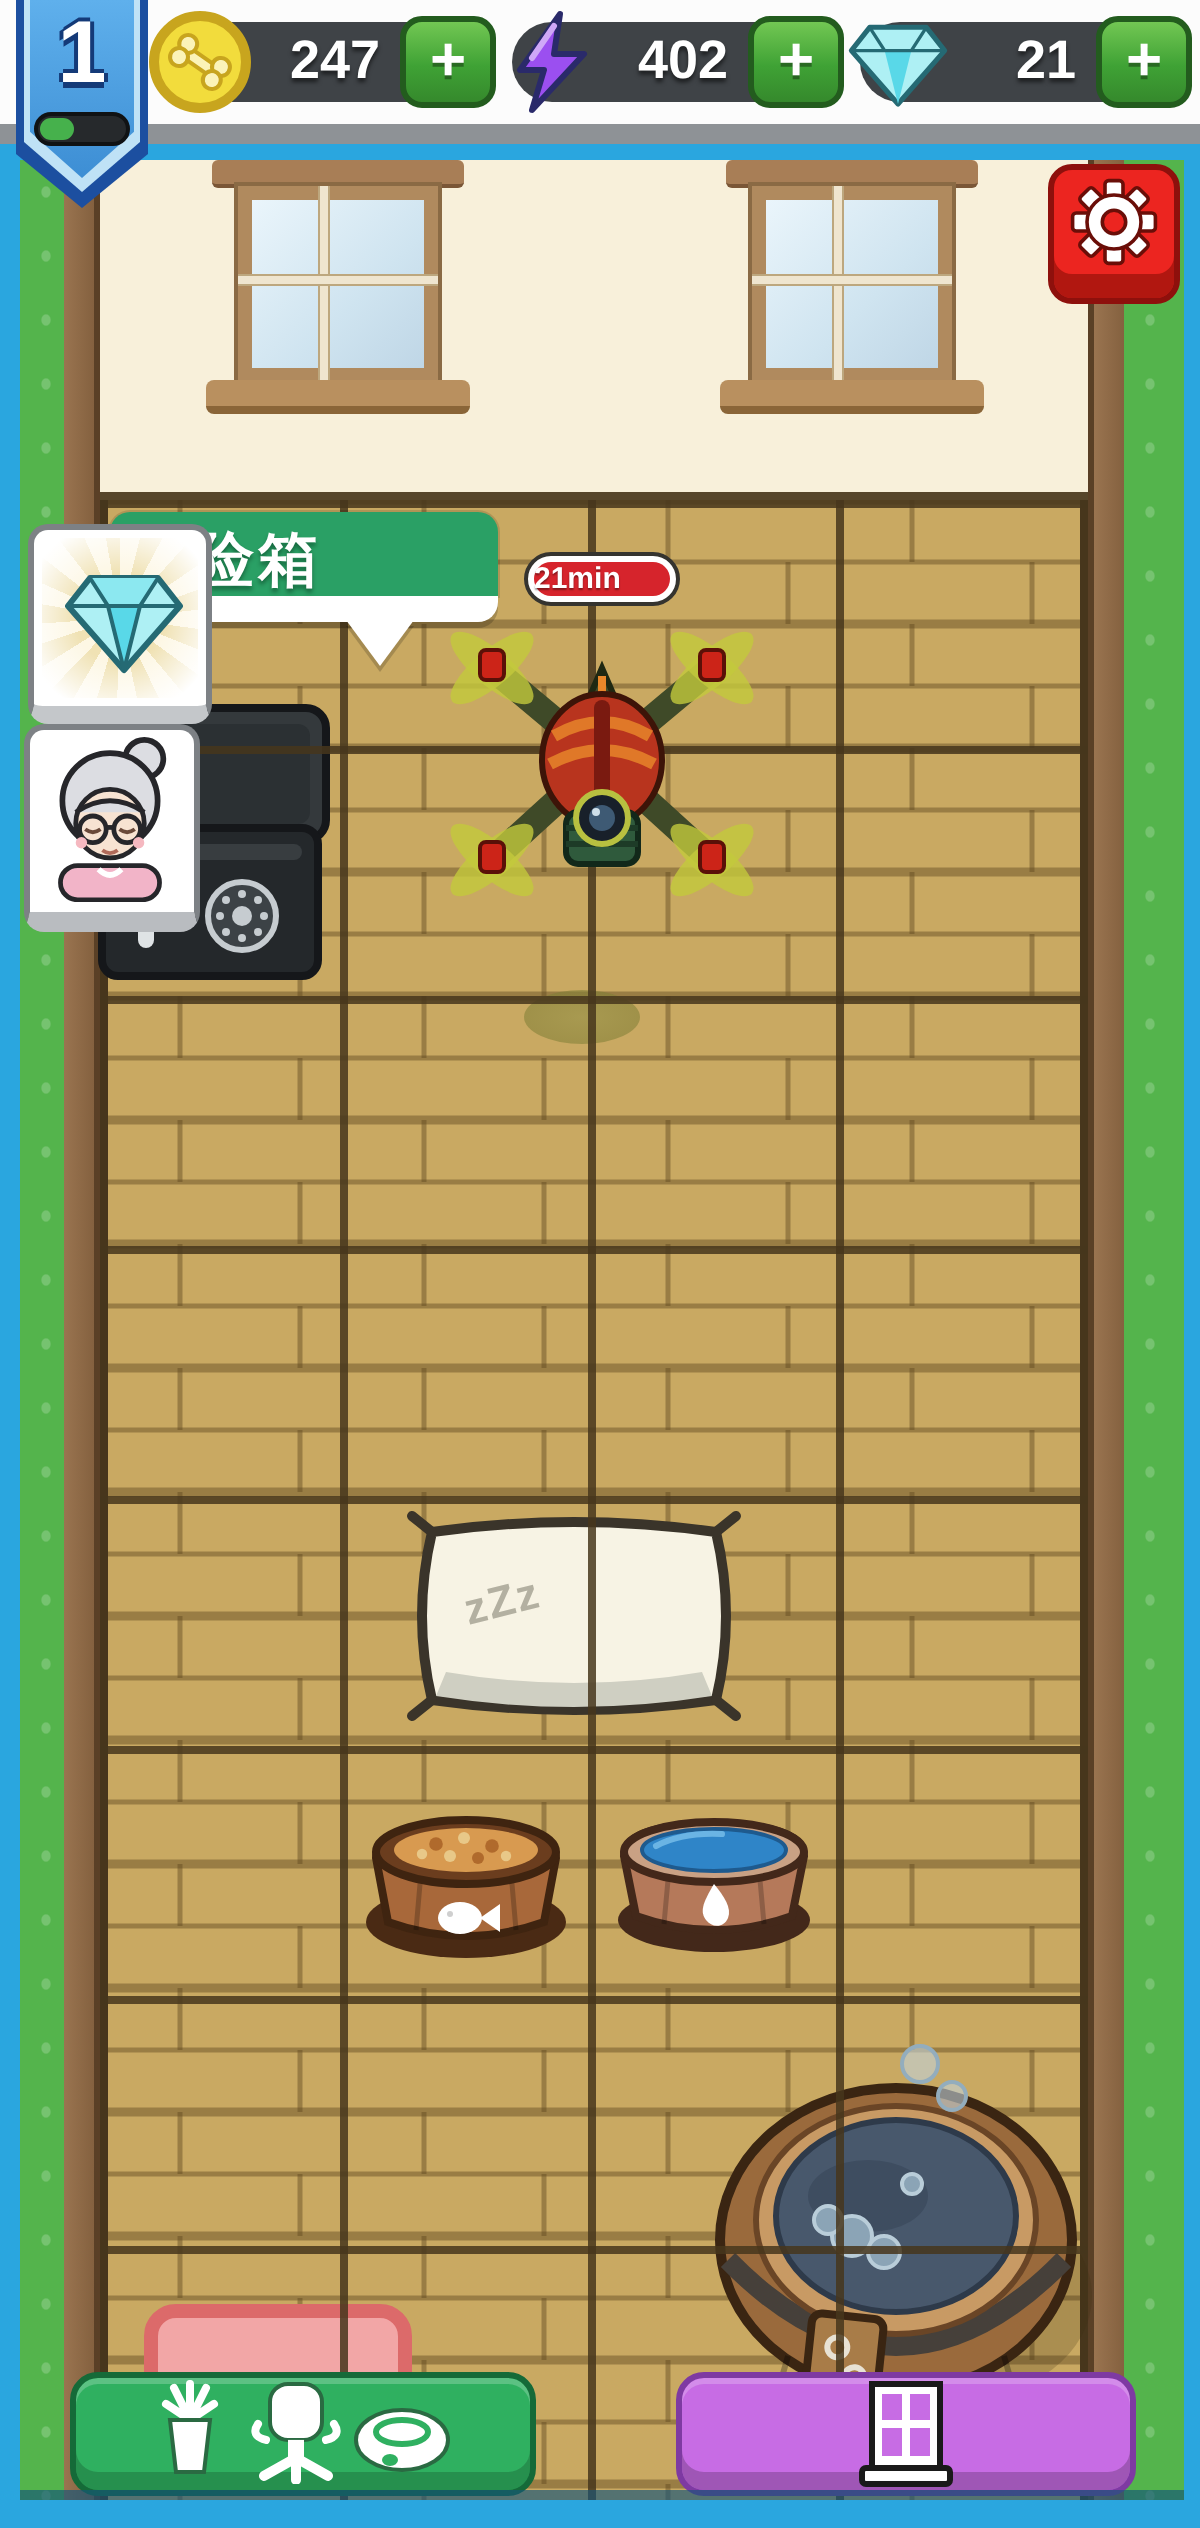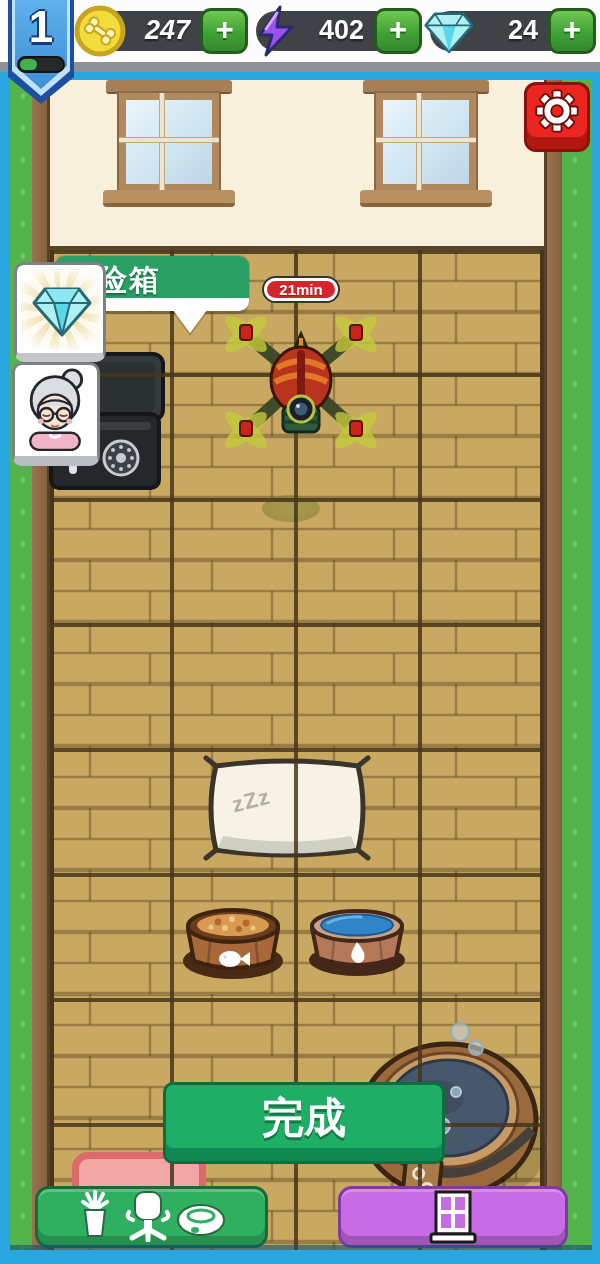--- a/index.html
+++ b/index.html
@@ -86,21 +86,21 @@
     border-radius:12px;box-shadow:inset 0 -12px 0 #b11710;z-index:16;cursor:pointer;}
 
   
   #stain{left:262px;top:495px;width:58px;height:27px;border-radius:50%;
     background:radial-gradient(#8d8d42,#77772f);opacity:.55;z-index:3;}
   #drone{left:222px;top:310px;width:158px;height:148px;z-index:8;}
 
   #timer-badge{left:262px;top:276px;width:78px;height:27px;background:#fff;border:2px solid #35342f;
     border-radius:14px;z-index:9;}
   #timer-badge .inner{position:absolute;left:3px;top:3px;right:3px;bottom:3px;background:#d6242c;border-radius:10px;
-    color:#fff;font-weight:bold;font-size:15px;text-align:center;line-height:17px;
+    color:#fff;font-weight:bold;font-size:15px;line-height:17px;
     text-shadow:0 1px 1px rgba(0,0,0,.4);}
 
   
   #tooltip{left:55px;top:256px;width:194px;z-index:10;}
   #tooltip .green{width:194px;height:42px;background:#2aa065;border-radius:10px 10px 0 0;
     box-shadow:0 0 0 1px rgba(0,0,0,.12);}
   #tooltip .label{position:absolute;left:10px;top:4px;font-size:30px;font-weight:bold;color:#fff;
     letter-spacing:2px;text-shadow:0 2px 2px rgba(0,40,20,.45);white-space:nowrap;}
   #tooltip .strip{width:194px;height:13px;background:#fff;border-radius:0 0 10px 10px;
     box-shadow:0 3px 0 rgba(0,0,0,.18);}
@@ -366,23 +366,20 @@
       </g>
       <path d="M29 51 q4 3 8 0 M47 51 q4 3 8 0" stroke="#6a4a3a" stroke-width="2" fill="none"></path>
       <circle cx="27" cy="58" r="3" fill="#f5b8c0"></circle>
         <circle cx="57" cy="58" r="3" fill="#f5b8c0"></circle>
       <path d="M38 62 q4 3 8 0" stroke="#b06a5a" stroke-width="2" fill="none"></path>
       <rect x="16" y="70" width="52" height="18" rx="9" fill="#f2b4c8" stroke="#26262a" stroke-width="2.5"></rect>
       <path d="M36 72 Q42 78 48 72" stroke="#fff" stroke-width="3" fill="none"></path>
     </svg>
   </div>
 
-  <div class="abs" id="complete-btn">
-    <span>完成</span>
-  </div>
 
   <div class="abs" id="furniture-btn">
     <svg viewBox="0 0 150 52" width="150" height="52">
       <g>
         <path d="M18 20 L10 4 M18 20 L18 2 M18 20 L26 4 M18 20 L6 12 M18 20 L30 12" stroke="#fff" stroke-width="4" stroke-linecap="round"></path>
         <path d="M8 20 H28 L25 46 H11 Z" fill="#fff" stroke="#2a6a42" stroke-width="2"></path>
       </g>
       <g>
         <rect x="58" y="2" width="26" height="28" rx="9" fill="#fff" stroke="#2a6a42" stroke-width="2"></rect>
         <path d="M52 22 q-4 6 4 8 M90 22 q4 6 -4 8" stroke="#fff" stroke-width="4" fill="none" stroke-linecap="round"></path>
@@ -433,21 +430,21 @@
   <div class="abs" id="shield">
     <div class="l1"></div>
       <div class="l2"></div>
       <div class="l3"></div>
     <div class="lvl">1</div>
     <div class="bar">
         <div class="fill"></div>
       </div>
   </div>
 
-  <div class="pill" style="left:80px;width:166px;font-style:italic;">
+  <div class="pill" style="left:80px;width:166px;">
     <svg class="cicon" viewBox="0 0 52 52" width="52" height="52">
       <circle cx="26" cy="26" r="23" fill="#f2dc3c" stroke="#c8a51e" stroke-width="5"></circle>
       <g transform="rotate(35 26 26)" fill="#fbf3b8" stroke="#c8a51e" stroke-width="2">
         <rect x="16" y="23" width="20" height="6" rx="3"></rect>
         <circle cx="16" cy="22" r="4.5"></circle>
           <circle cx="16" cy="30" r="4.5"></circle>
         <circle cx="36" cy="22" r="4.5"></circle>
           <circle cx="36" cy="30" r="4.5"></circle>
       </g>
     </svg>
@@ -463,20 +460,20 @@
     <span class="val">402</span>
     <div class="plusbtn">+</div>
   </div>
 
   <div class="pill" style="left:430px;width:164px;">
     <svg class="cicon" viewBox="0 0 60 52" width="50" height="46" style="top:-2px;">
       <polygon points="13,4 47,4 58,18 30,50 2,18" fill="#aef0f4" stroke="#256a74" stroke-width="3" stroke-linejoin="round"></polygon>
       <polygon points="22,18 38,18 30,50" fill="#59d8e8"></polygon>
       <path d="M2 18 H58 M13 4 L22 18 M47 4 L38 18" stroke="#256a74" stroke-width="2" fill="none"></path>
     </svg>
-    <span class="val">24</span>
+    <span class="val">21</span>
     <div class="plusbtn">+</div>
   </div>
 
   <div class="abs" id="frame-bottom-line"></div>
   <div class="abs" id="frame-bottom"></div>
 
 </div>
 
 </body></html>

